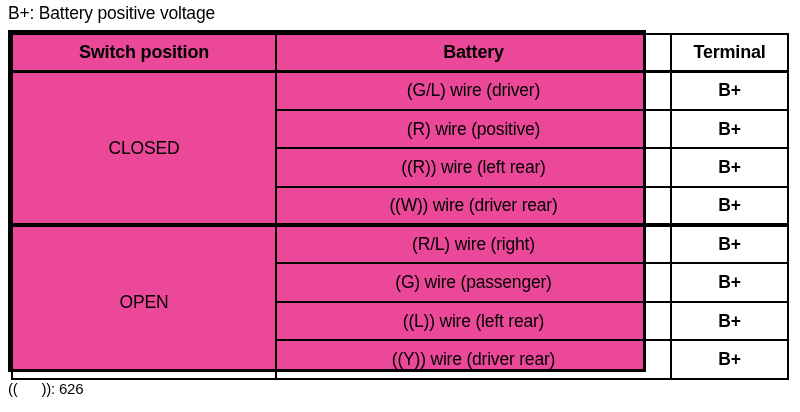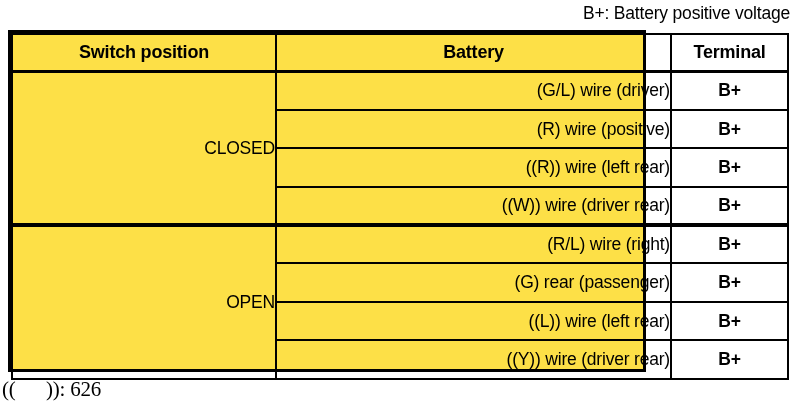--- a/index.html
+++ b/index.html
@@ -16,37 +16,37 @@
     overflow: hidden;
     -webkit-font-smoothing: none;
   }
 
   
   .caption {
     position: absolute;
     top: 2px;
     left: 8px;
     width: 782px;
-    text-align: right;
+    text-align: left;
     font-size: 17.5px;
     line-height: 22px;
     letter-spacing: -0.2px;
     white-space: nowrap;
   }
 
   
   .table-wrap {
     position: absolute;
     left: 8px;
     top: 30px;
     width: 638px;
     height: 342px;
     border: 3px solid #000;
     box-sizing: border-box;
-    background: #fde047;
+    background: #ec4899;
   }
   table.spec {
     border-collapse: collapse;
     table-layout: fixed;
     width: 100%;
     height: 100%;
   }
   table.spec col.c-switch   { width: 264px; }
   table.spec col.c-terminal { width: 395px; }
   table.spec col.c-voltage  { width: 117px; }
@@ -67,51 +67,50 @@
     font-weight: bold;
     text-align: center;
     border-bottom-width: 3px;
     font-size: 18px;
   }
 
   
   table.spec tbody tr { height: 38.4px; }
 
   td.switch-cell {
-    text-align: right;
+    text-align: center;
     padding-left: 20px;
     font-weight: normal;
     font-size: 18px;
     letter-spacing: 0.3px;
   }
   td.terminal-cell {
-    text-align: right;
+    text-align: center;
     padding-left: 17px;
   }
   td.voltage-cell {
     text-align: center;
     font-weight: bold;
   }
 
   
   tr.group-start > td,
   tr.group-start > th {
     border-top-width: 4px;
   }
 
   
   .footnote {
     position: absolute;
-    left: 2px;
+    left: 8px;
     top: 378px;
-    font-size: 21px;
+    font-size: 15px;
     line-height: 22px;
     letter-spacing: -0.2px;
     white-space: pre;
-    font-family: Liberation Serif, serif;
   }
 </style>
 </head>
 <body>
 
 <div class="caption">B+: Battery positive voltage</div>
 
 <div class="table-wrap">
   <table class="spec">
     <colgroup>
@@ -145,21 +144,21 @@
         <td class="terminal-cell">((W)) wire (driver rear)</td>
         <td class="voltage-cell">B+</td>
       </tr>
 
       <tr class="group-start">
         <td class="switch-cell" rowspan="4">OPEN</td>
         <td class="terminal-cell">(R/L) wire (right)</td>
         <td class="voltage-cell">B+</td>
       </tr>
       <tr>
-        <td class="terminal-cell">(G) rear (passenger)</td>
+        <td class="terminal-cell">(G) wire (passenger)</td>
         <td class="voltage-cell">B+</td>
       </tr>
       <tr>
         <td class="terminal-cell">((L)) wire (left rear)</td>
         <td class="voltage-cell">B+</td>
       </tr>
       <tr>
         <td class="terminal-cell">((Y)) wire (driver rear)</td>
         <td class="voltage-cell">B+</td>
       </tr>

